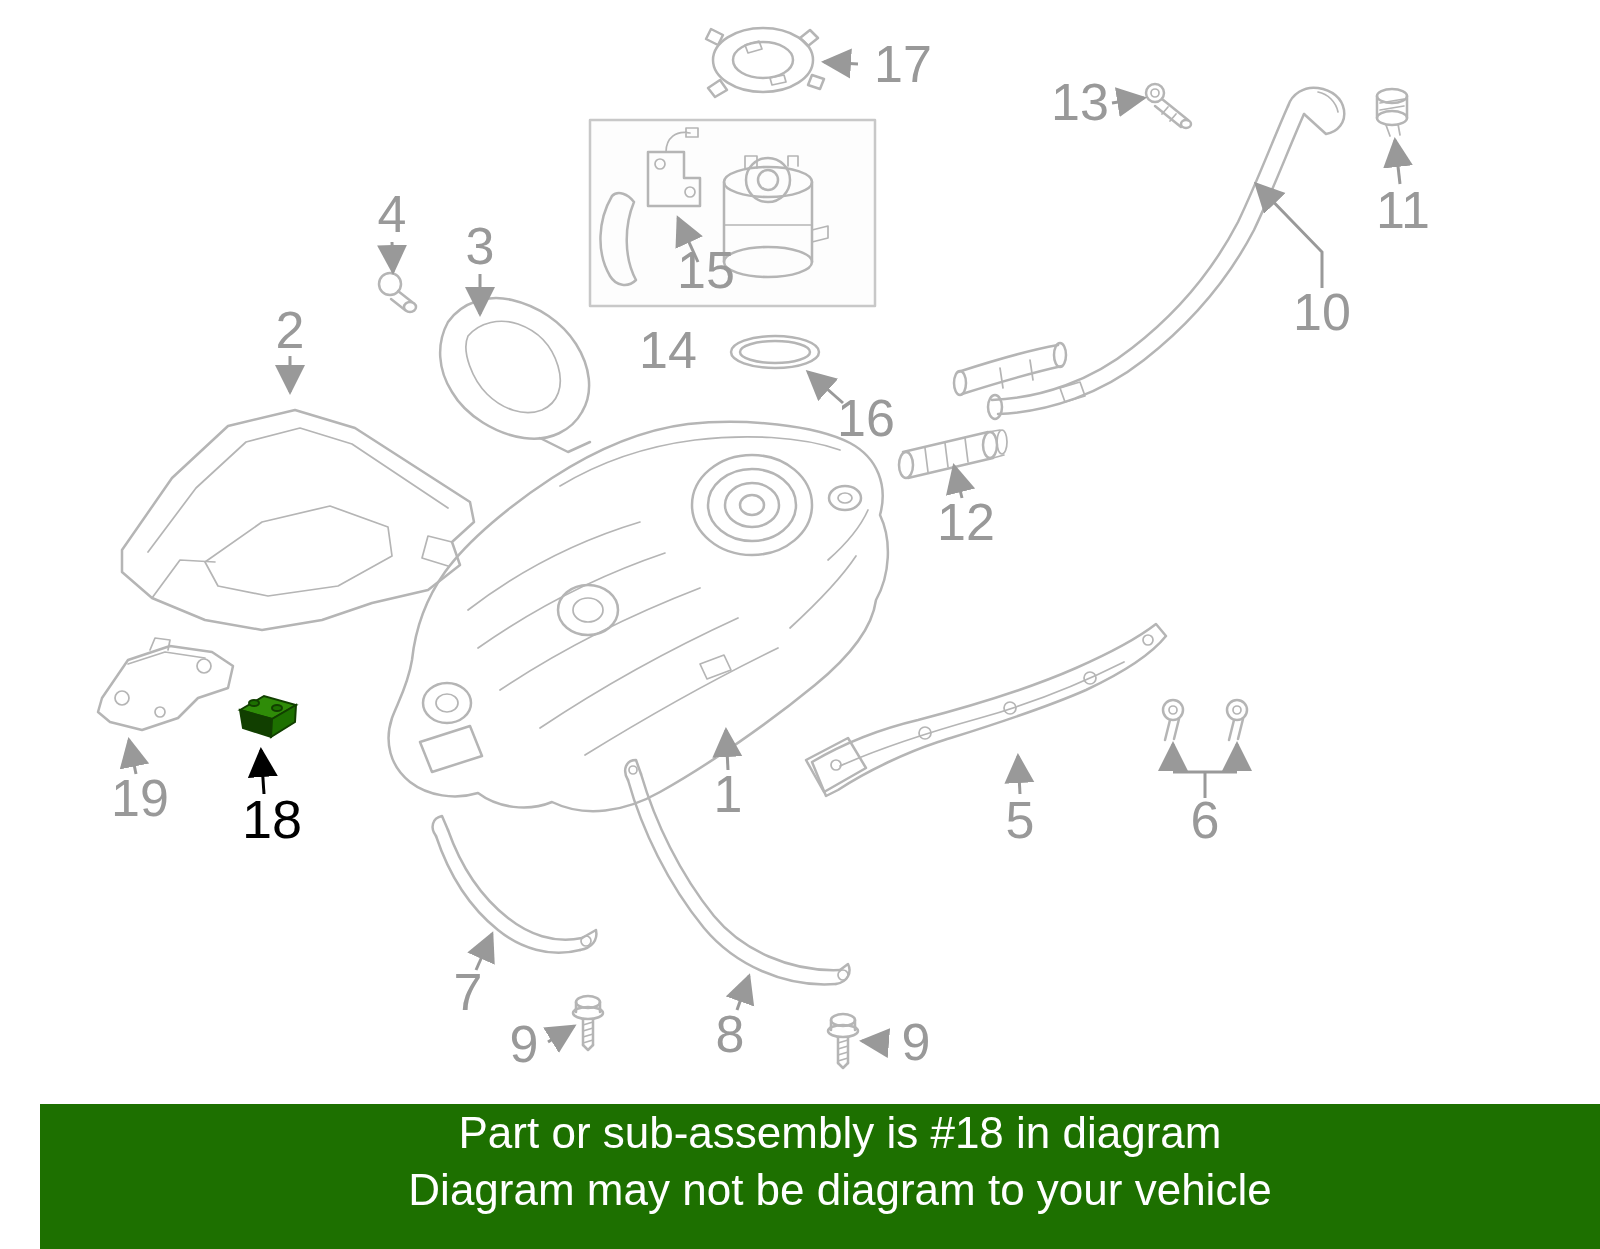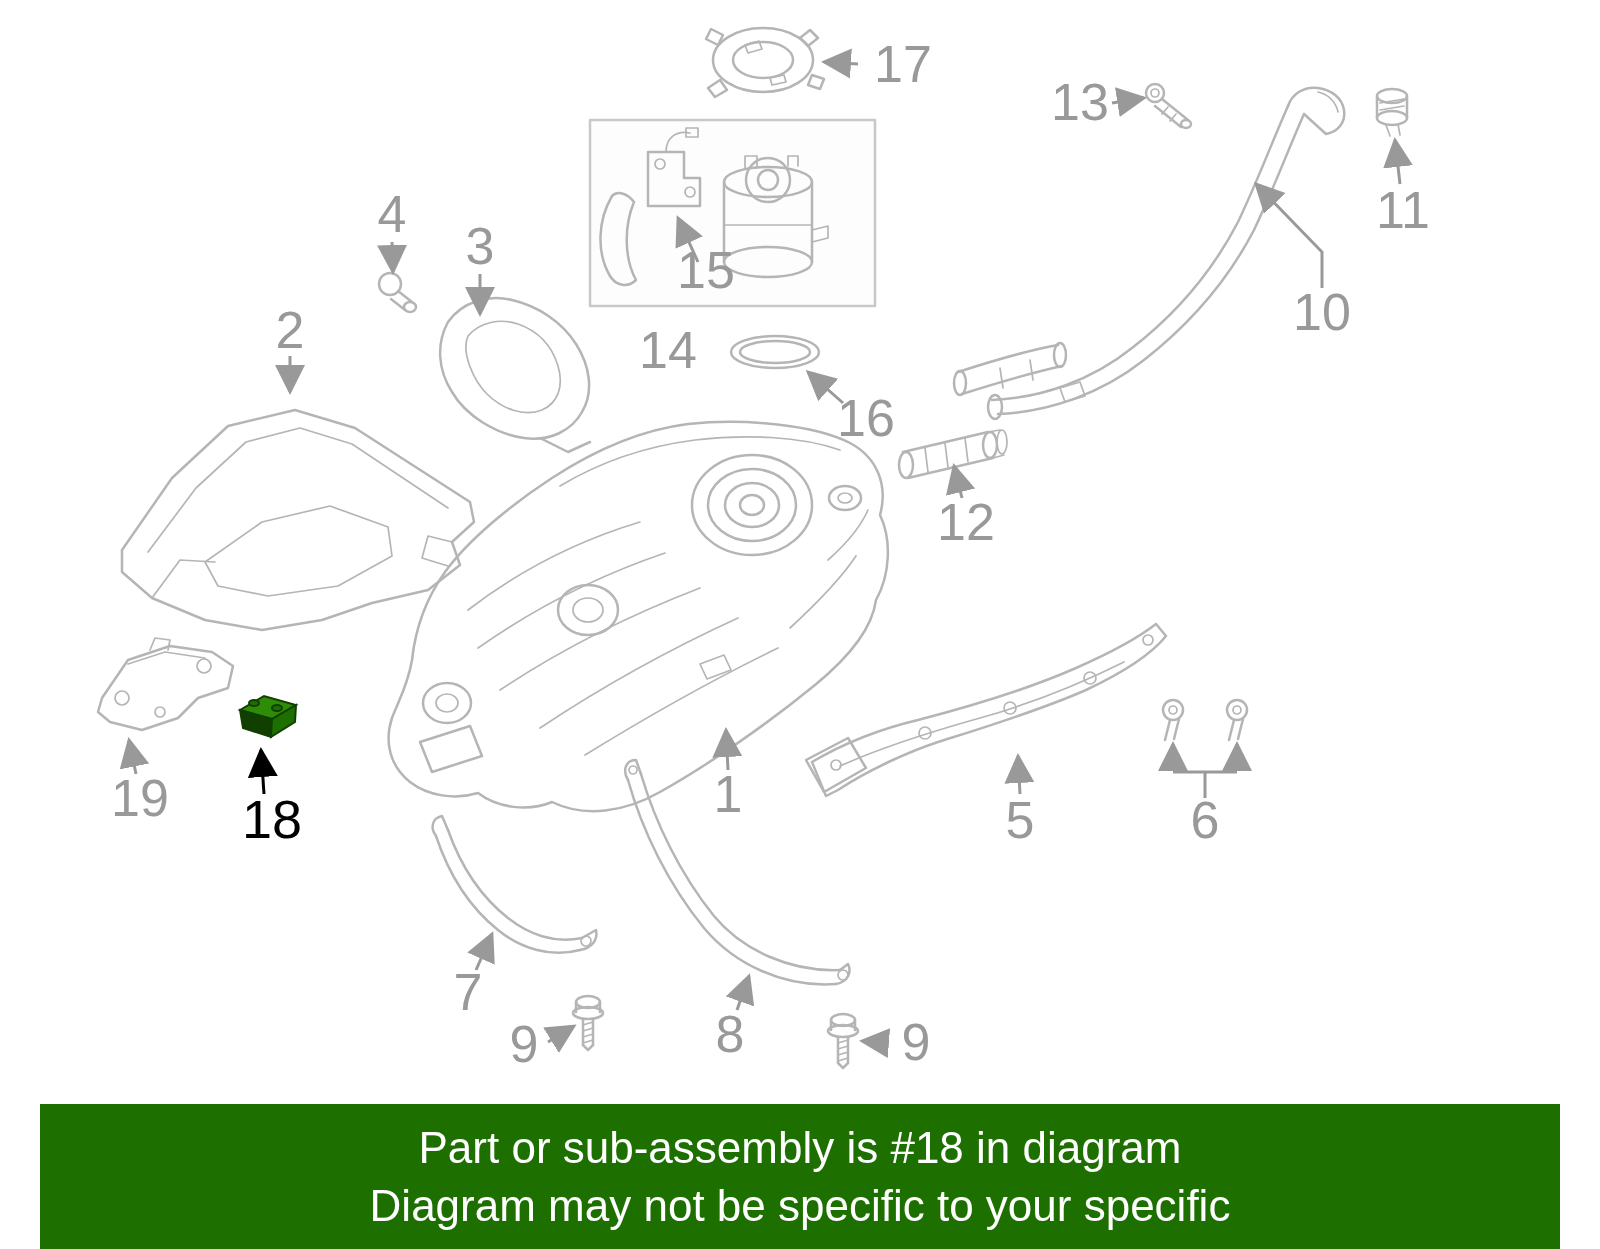--- a/index.html
+++ b/index.html
@@ -24,22 +24,22 @@
              font-size:52px; text-anchor:middle; }
   text.lbl-dark { fill:var(--highlight-label,#000000); font-size:54px; }
 
   
   g.p18 path, g.p18 ellipse { stroke:var(--highlight-dark,#113f00); stroke-width:2; }
 
   
   .banner {
     position:absolute; left:40px; top:1104px; width:1520px; height:145px;
     background:var(--banner-bg,#1d7000); color:var(--banner-text,#ffffff);
-    display:flex; flex-direction:column; justify-content:center; align-items:center;
-    font-size:44px; line-height:1.3; text-align:center;
+    display:flex; flex-direction:column; align-items:center;
+    font-size:44px; line-height:1.3; text-align:center;padding-left:40px;
   }
 </style>
 </head>
 <body>
 
 <div class="stage">
   <svg class="diagram" width="1600" height="1249" viewBox="0 0 1600 1249">
     <defs>
       <marker id="ahGray" orient="auto" markerWidth="14" markerHeight="12" refX="9" refY="5">
         <path d="M0,0 L10,5 L0,10 Z" fill="#999999"></path>
@@ -285,15 +285,15 @@
       <text class="lbl" x="706" y="288">15</text>
       <text class="lbl" x="866" y="436">16</text>
       <text class="lbl" x="903" y="82">17</text>
       <text class="lbl lbl-dark" x="272" y="838">18</text>
       <text class="lbl" x="140" y="816">19</text>
     </g>
   </svg>
 
   <div class="banner">
     <div>Part or sub-assembly is #18 in diagram</div>
-    <div>Diagram may not be specific to your specific</div>
+    <div>Diagram may not be diagram to your vehicle</div>
   </div>
 </div>
 
 </body></html>

